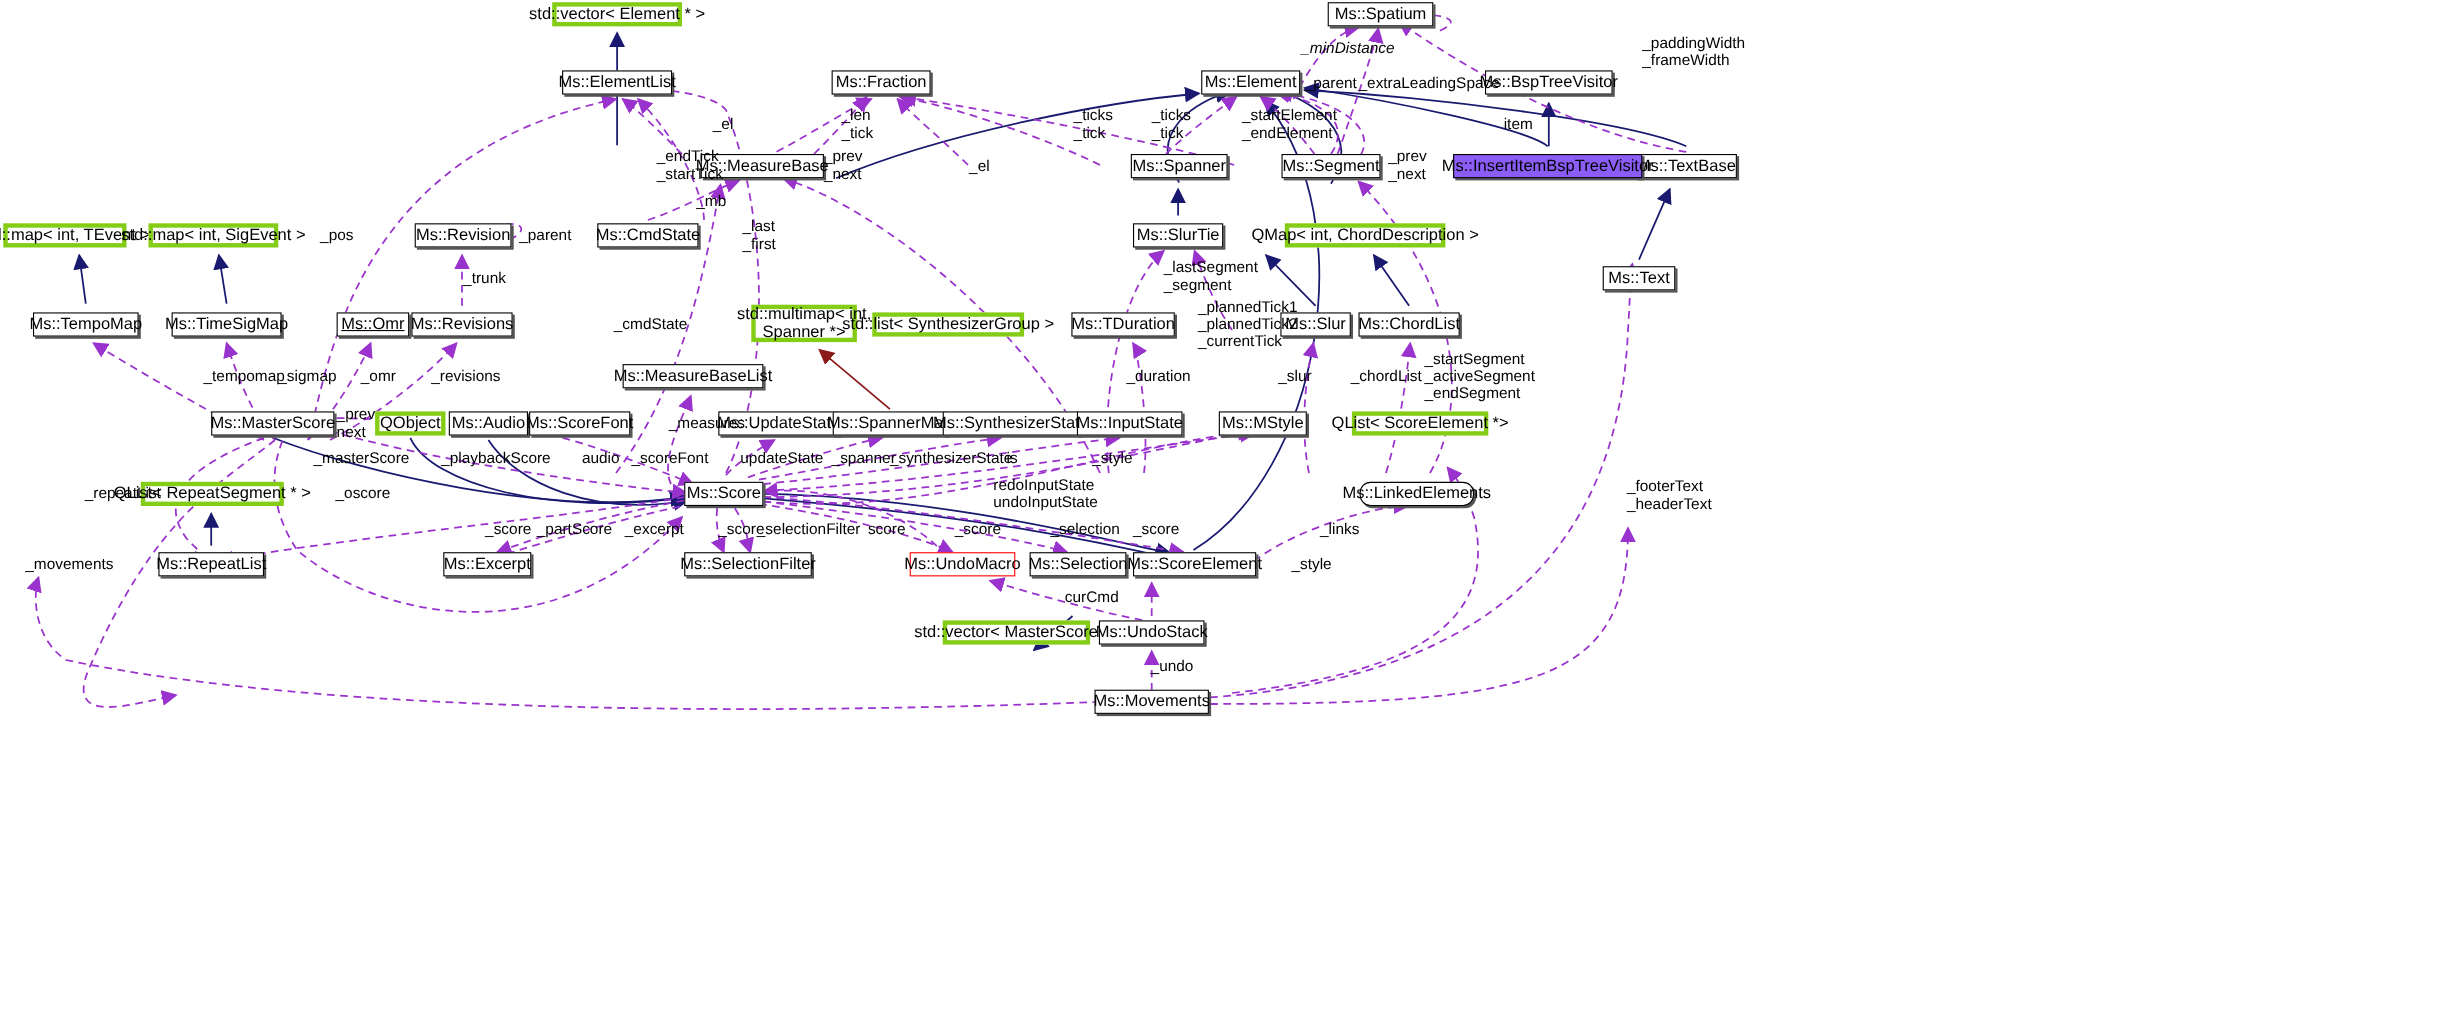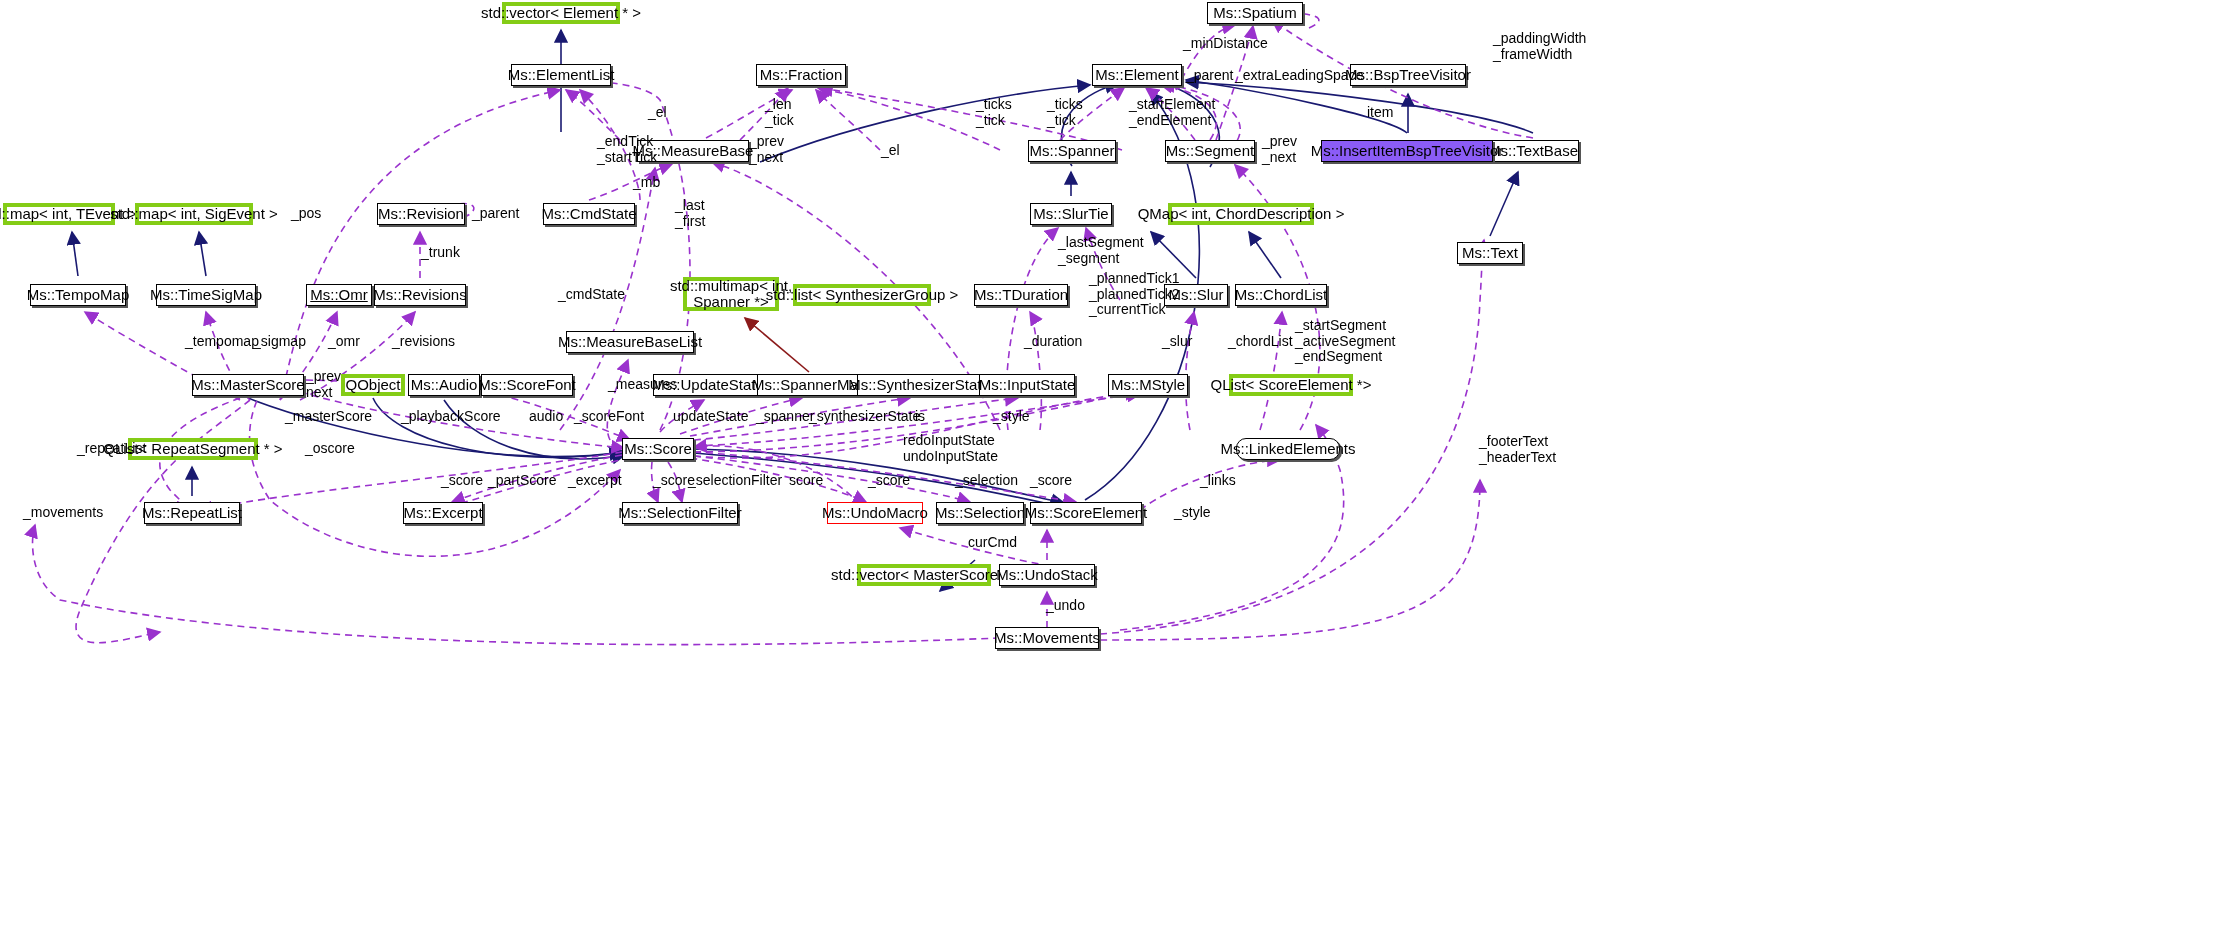--- a/index.html
+++ b/index.html
@@ -202,21 +202,21 @@
     <div class="node cls" style="left: 1288px; top: 449px; width: 104px; height: 22px; border-radius: 10px;">Ms::LinkedElements</div>
     <div class="node cls" style="left: 192px; top: 513px; width: 96px; height: 22px;">Ms::RepeatList</div>
     <div class="node cls" style="left: 443px; top: 513px; width: 80px; height: 22px;">Ms::Excerpt</div>
     <div class="node cls" style="left: 680px; top: 513px; width: 116px; height: 22px;">Ms::SelectionFilter</div>
     <div class="node cls highlight" style="left: 875px; top: 513px; width: 96px; height: 22px;">Ms::UndoMacro</div>
     <div class="node cls" style="left: 980px; top: 513px; width: 88px; height: 22px;">Ms::Selection</div>
     <div class="node cls" style="left: 1086px; top: 513px; width: 112px; height: 22px;">Ms::ScoreElement</div>
     <div class="node ext" style="left: 924px; top: 575px; width: 134px; height: 22px;">std::vector&lt; MasterScore *&gt;</div>
     <div class="node cls" style="left: 1047px; top: 575px; width: 96px; height: 22px;">Ms::UndoStack</div>
     <div class="node cls" style="left: 1047px; top: 638px; width: 104px; height: 22px;">Ms::Movements</div>
-    <div class="elabel" style="left: 1183px; top: 44px;">_minDistance</div>
+    <div class="elabel" style="left: 1183px; top: 44px; font-style: italic;">_minDistance</div>
     <div class="elabel" style="left: 1186px; top: 76px;">_parent</div>
     <div class="elabel" style="left: 1235px; top: 76px;">_extraLeadingSpace</div>
     <div class="elabel" style="left: 1493px; top: 47px;">_paddingWidth
 _frameWidth</div>
     <div class="elabel" style="left: 648px; top: 113px;">_el</div>
     <div class="elabel" style="left: 765px; top: 113px;">_len
 _tick</div>
     <div class="elabel" style="left: 976px; top: 113px;">_ticks
 _tick</div>
     <div class="elabel" style="left: 1047px; top: 113px;">_ticks

